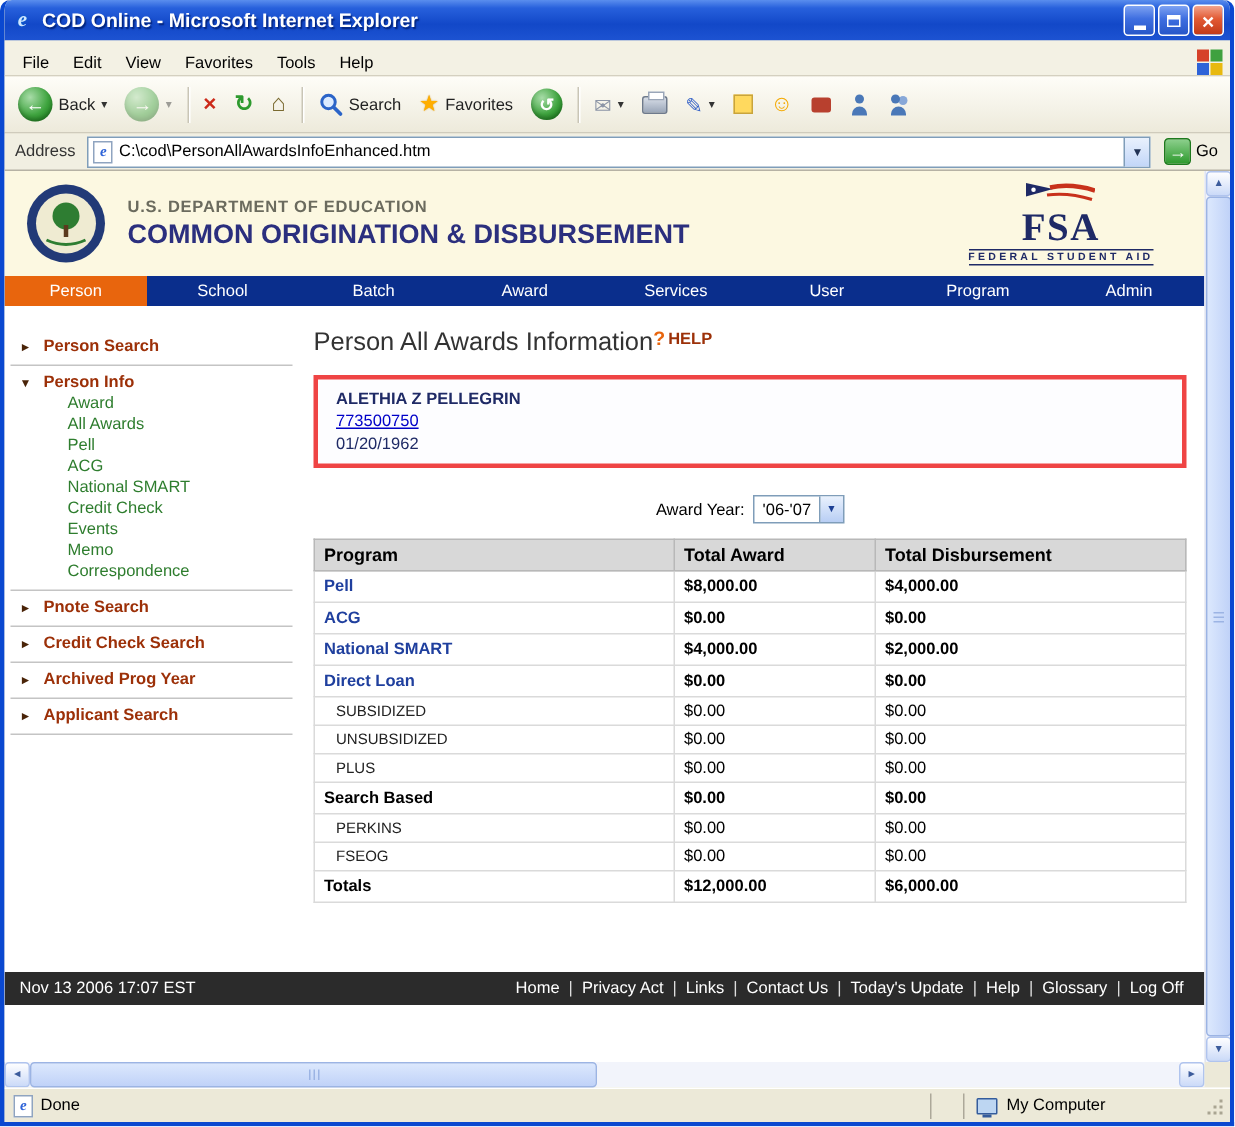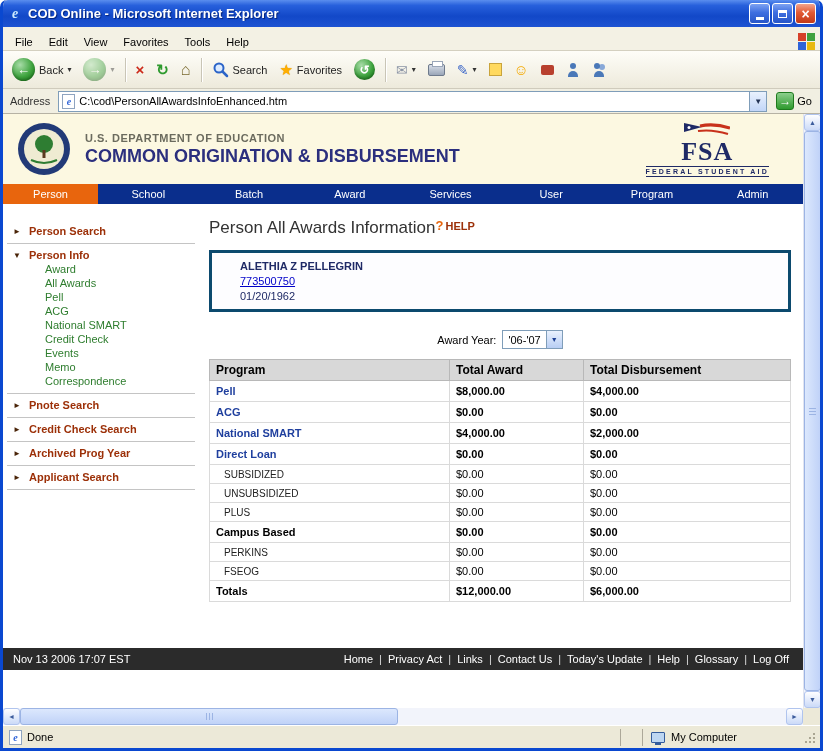--- a/index.html
+++ b/index.html
@@ -99,21 +99,21 @@
   .sb-child { font-size: 11px; line-height: 13px; color: var(--sidebar-link,#2E7D2E); padding: 0 0 1px 38px; }
 
   
   .main { flex: 1; padding: 14px 12px 0 10px; min-width: 0; }
   .main-head { display: flex; align-items: flex-start; justify-content: flex-start; }
   .page-title { font-size: 17px; color: #333; }
   .help { display: flex; align-items: center; gap: 2px; text-decoration: none; }
   .help-q { color: #E8650D; font-weight: bold; font-size: 13px; }
   .help-label { color: #9C3008; font-weight: bold; font-size: 11px; }
 
-  .person-box { margin-top: 12px; border: 3px solid #0c4a6e; background: #FDFDFF; padding: 7px 28px; display: flex; flex-direction: column; gap: 3px; }
+  .person-box { margin-top: 12px; border: 3px solid #ef4444; background: #FDFDFF; padding: 7px 12px; display: flex; flex-direction: column; gap: 3px; }
   .p-name { font-size: 11px; font-weight: bold; color: #1F2A66; }
   .p-ssn  { font-size: 11px; color: #0000C8; text-decoration: underline; width: max-content; }
   .p-dob  { font-size: 11px; color: #1F2A66; }
 
   .award-year { margin-top: 18px; display: flex; justify-content: center; align-items: center; gap: 6px; font-size: 11px; }
   .select { height: 19px; border: 1px solid #7F9DB9; background: #fff; display: inline-flex; align-items: center; font-size: 11px; }
   .select-value { padding: 0 5px; }
   .select-arrow { width: 16px; height: 17px; background: linear-gradient(#E9F1FD,#B8CEF4); border-left: 1px solid #7F9DB9;
                   display: flex; align-items: center; justify-content: center; font-size: 7px; color: #1C3F94; }
 
@@ -416,21 +416,21 @@
                   <td class="cell-prog"><span class="prog-sub">UNSUBSIDIZED</span></td>
                   <td class="cell-amt">$0.00</td>
                   <td class="cell-amt">$0.00</td>
                 </tr>
                 <tr class="row-sub">
                   <td class="cell-prog"><span class="prog-sub">PLUS</span></td>
                   <td class="cell-amt">$0.00</td>
                   <td class="cell-amt">$0.00</td>
                 </tr>
                 <tr class="row-bold">
-                  <td class="cell-prog"><span class="prog-bold">Campus Based</span></td>
+                  <td class="cell-prog"><span class="prog-bold">Search Based</span></td>
                   <td class="cell-amt">$0.00</td>
                   <td class="cell-amt">$0.00</td>
                 </tr>
                 <tr class="row-sub">
                   <td class="cell-prog"><span class="prog-sub">PERKINS</span></td>
                   <td class="cell-amt">$0.00</td>
                   <td class="cell-amt">$0.00</td>
                 </tr>
                 <tr class="row-sub">
                   <td class="cell-prog"><span class="prog-sub">FSEOG</span></td>

